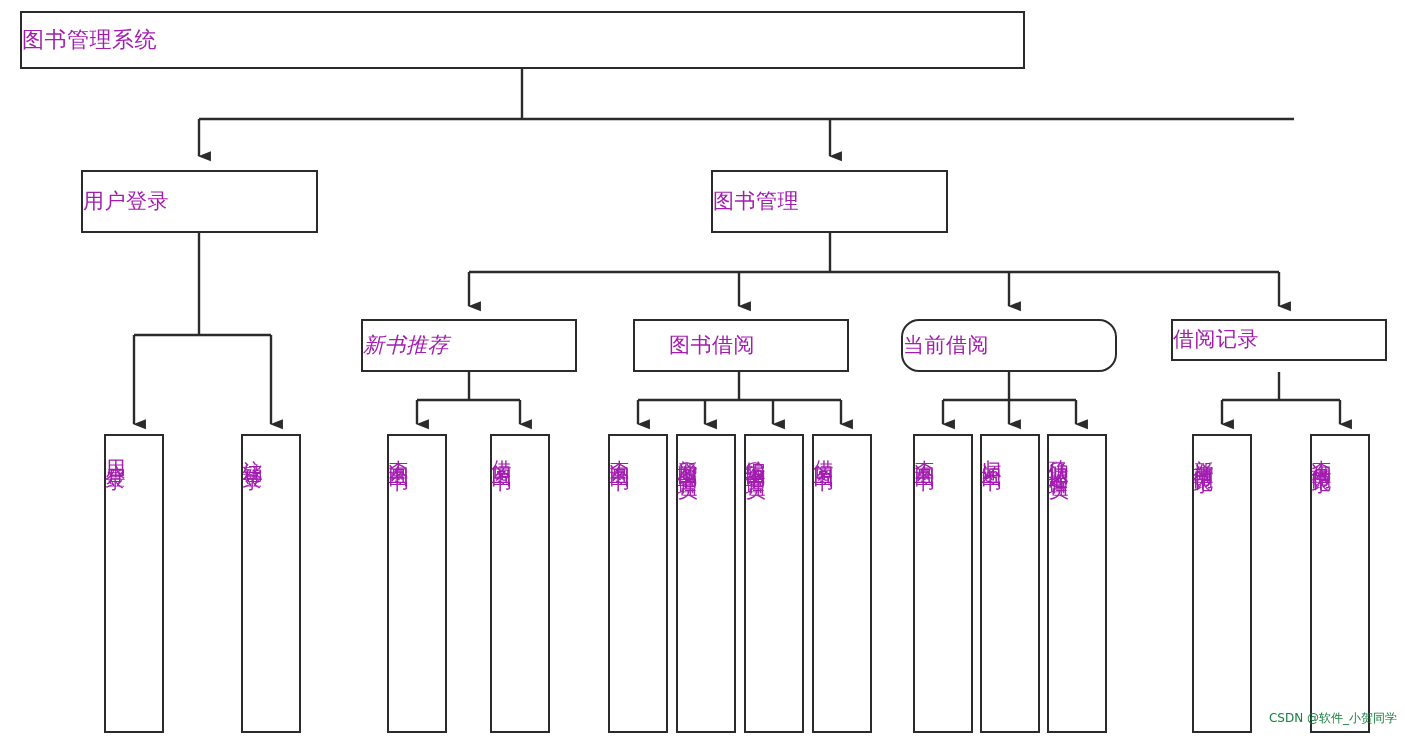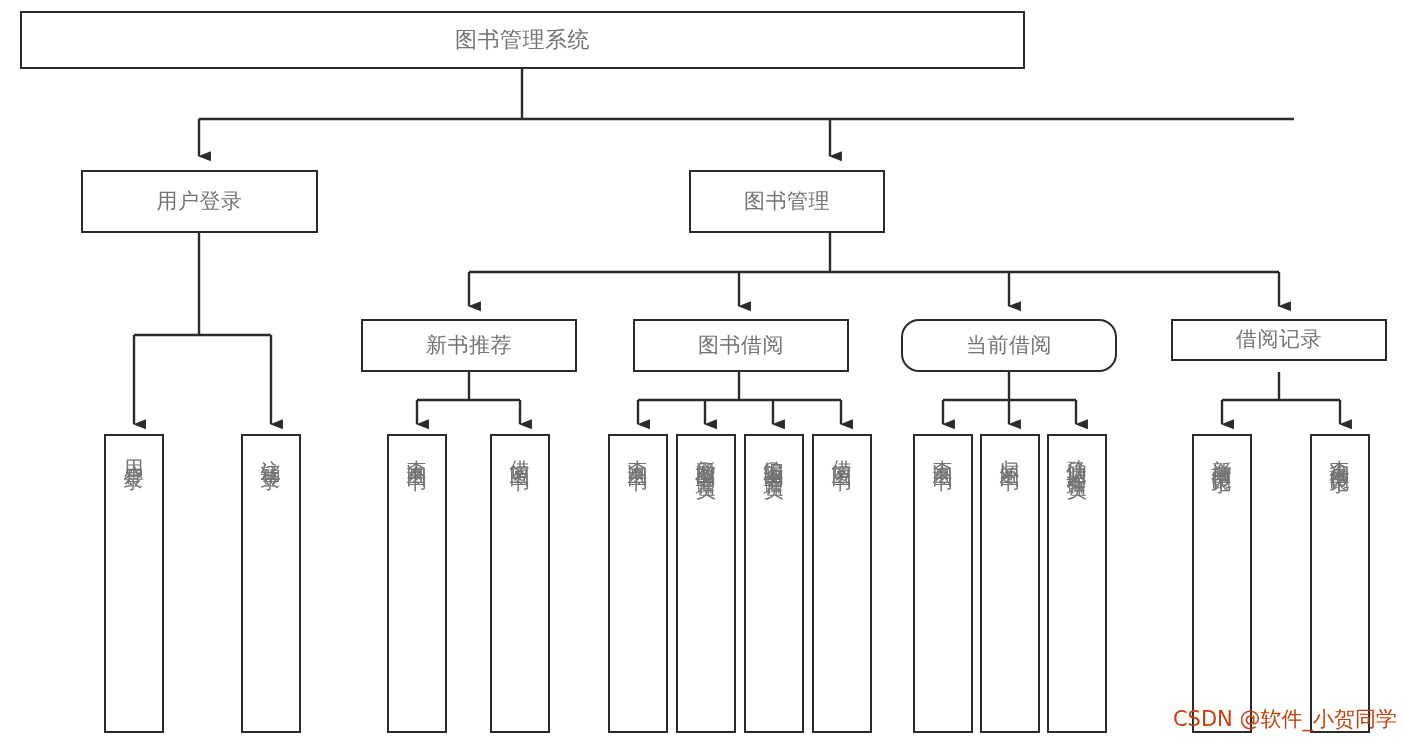--- a/index.html
+++ b/index.html
@@ -26,22 +26,22 @@
     height: 747px;
     pointer-events: none;
   }
   .node {
     position: absolute;
     box-sizing: border-box;
     background: #ffffff;
     border: 2.2px solid #2b2b2b;
     display: flex;
     align-items: center;
-    justify-content: center;
-    color: #737373;
+    justify-content: flex-start;
+    color: #a21caf;
     z-index: 2;
   }
   .node .lbl {
     display: block;
     text-align: center;
     line-height: 1.12;
   }
   
   .node.h .lbl {
     font-size: 21px;
@@ -63,23 +63,23 @@
     letter-spacing: 4px;
     line-height: 1;
     white-space: nowrap;
   }
   .node.v.tall .lbl {
     letter-spacing: 3px;
   }
   .watermark {
     position: absolute;
     right: 8px;
-    bottom: 14px;
-    font-size: 21px;
-    color: #c2410c;
+    bottom: 20px;
+    font-size: 12px;
+    color: #15803d;
     white-space: nowrap;
     z-index: 5;
     font-family: "DejaVu Sans", "Liberation Sans", sans-serif;
   }
 </style>
 </head>
 <body>
 
 <div id="canvas">
 
@@ -133,28 +133,28 @@
     </g>
   </svg>
 
   <div class="node h root" style="left:20px; top:11px; width:1005px; height:58px;">
     <span class="lbl">图书管理系统</span>
   </div>
 
   <div class="node h" style="left:81px; top:170px; width:237px; height:63px;">
     <span class="lbl">用户登录</span>
   </div>
-  <div class="node h" style="left:689px; top:170px; width:196px; height:63px;">
+  <div class="node h" style="left:711px; top:170px; width:237px; height:63px;">
     <span class="lbl">图书管理</span>
   </div>
 
-  <div class="node h" style="left:361px; top:319px; width:216px; height:53px;">
+  <div class="node h" style="left:361px; top:319px; width:216px; height:53px;font-style:italic;">
     <span class="lbl">新书推荐</span>
   </div>
-  <div class="node h" style="left:633px; top:319px; width:216px; height:53px;">
+  <div class="node h" style="left:633px; top:319px; width:216px; height:53px;padding-left:34px;">
     <span class="lbl">图书借阅</span>
   </div>
   <div class="node h" style="left:901px; top:319px; width:216px; height:53px;border-radius:18px;">
     <span class="lbl">当前借阅</span>
   </div>
   <div class="node h" style="left:1171px; top:319px; width:216px; height:42px;">
     <span class="lbl">借阅记录</span>
   </div>
 
   <div class="node v" style="left:104px; top:434px; width:60px; height:299px;">

